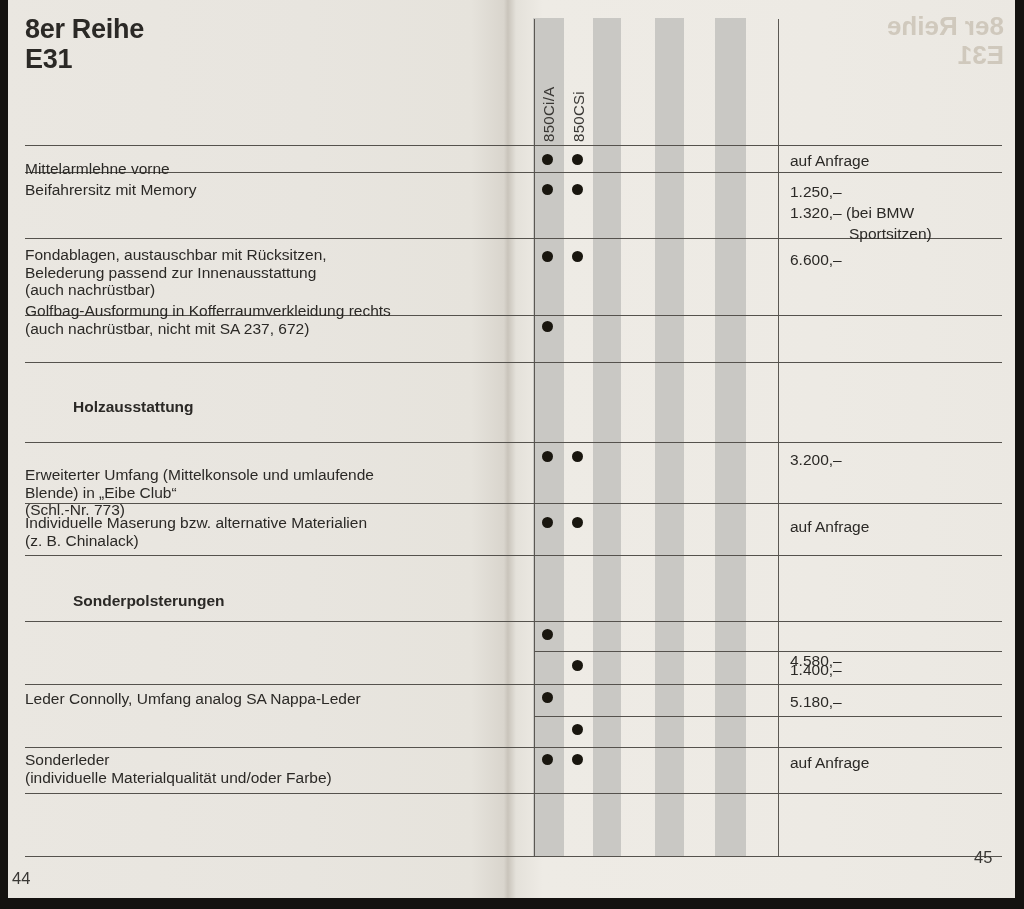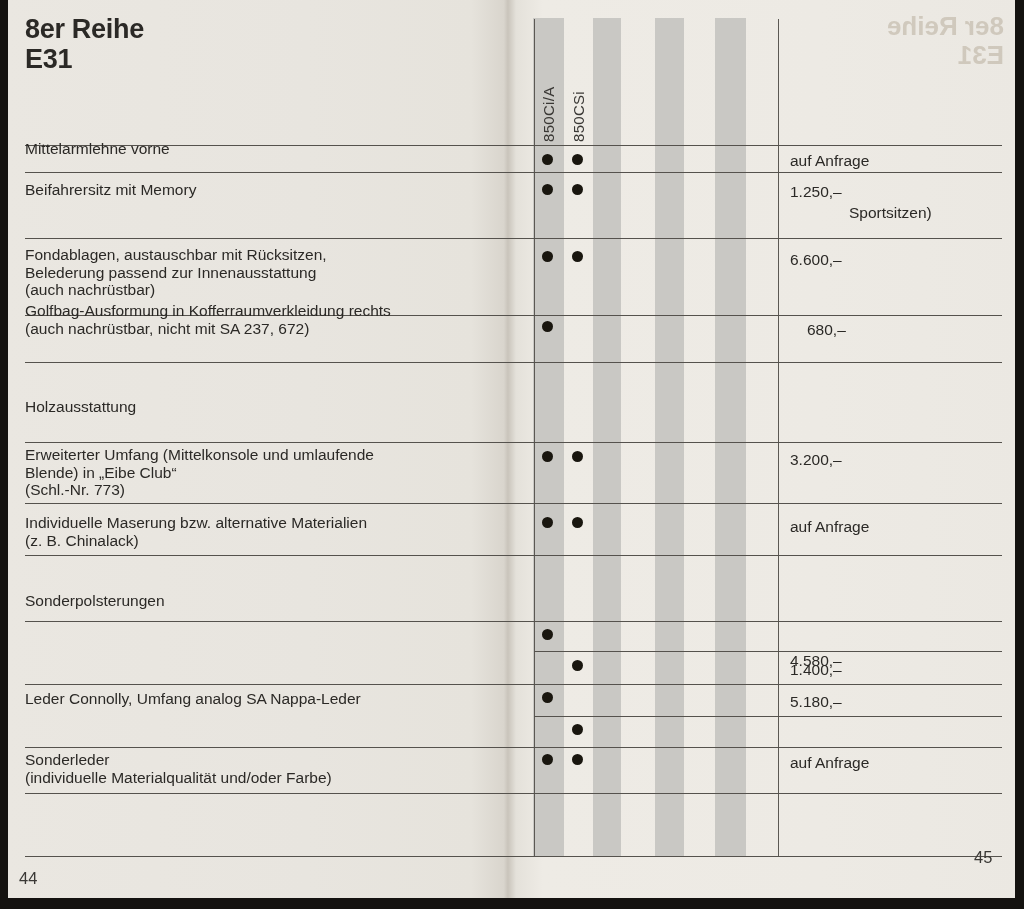--- a/index.html
+++ b/index.html
@@ -68,40 +68,40 @@
   .price-header{
     position:absolute;left:790px;top:38px;
     font-size:15.5px;line-height:21px;
   }
 
   .row-label{
     position:absolute;left:25px;width:480px;
     font-size:15.5px;line-height:17.5px;
   }
   .section-block{position:absolute;left:25px;width:480px;font-size:15.5px;line-height:18px;}
-  .section-title{font-weight:normal;}
+  .section-title{font-weight:bold;margin-left:48px;}
   .section-note{}
 
   .dot-row{position:absolute;left:534px;width:120px;height:12px;}
   .dot{
     position:absolute;top:0;width:11px;height:11px;border-radius:50%;
     background:#19160f;
   }
   .dot-c0{left:8px;}
   .dot-c1{left:38px;}
 
   .price{
     position:absolute;left:790px;width:220px;
     font-size:15.5px;line-height:21px;
   }
   .price .indent-small{margin-left:17px;}
   .price .indent-big{margin-left:59px;}
 
   .page-number{position:absolute;font-size:16.5px;color:#3a3835;}
-  .page-number.left{left:19px;top:869px;}
+  .page-number.left{left:12px;top:869px;}
   .page-number.right{left:974px;top:848px;}
 </style>
 </head>
 <body>
 
 <div class="screen">
   <div class="paper">
 
     <div class="ghost-title pre">8er Reihe
 E31</div>
@@ -138,28 +138,28 @@
     <div class="col-head c1">850CSi</div>
 
 
     <div class="section-block" style="top:398px">
       <div class="section-title">Holzausstattung</div>
     </div>
     <div class="section-block" style="top:592px">
       <div class="section-title">Sonderpolsterungen</div>
     </div>
 
-    <div class="row-label pre" style="top:140px">Mittelarmlehne vorne</div>
+    <div class="row-label pre" style="top:160px">Mittelarmlehne vorne</div>
     <div class="row-label pre" style="top:181px">Beifahrersitz mit Memory</div>
     <div class="row-label pre" style="top:246px">Fondablagen, austauschbar mit Rücksitzen,
 Belederung passend zur Innenausstattung
 (auch nachrüstbar)</div>
     <div class="row-label pre" style="top:302px">Golfbag-Ausformung in Kofferraumverkleidung rechts
 (auch nachrüstbar, nicht mit SA 237, 672)</div>
-    <div class="row-label pre" style="top:446px">Erweiterter Umfang (Mittelkonsole und umlaufende
+    <div class="row-label pre" style="top:466px">Erweiterter Umfang (Mittelkonsole und umlaufende
 Blende) in „Eibe Club“
 (Schl.-Nr. 773)</div>
     <div class="row-label pre" style="top:514px">Individuelle Maserung bzw. alternative Materialien
 (z. B. Chinalack)</div>
     <div class="row-label pre" style="top:690px">Leder Connolly, Umfang analog SA Nappa-Leder</div>
     <div class="row-label pre" style="top:751px">Sonderleder
 (individuelle Materialqualität und/oder Farbe)</div>
 
     <div class="dot-row" style="top:154px">
         <span class="dot dot-c0"></span>
@@ -199,27 +199,25 @@
     <div class="dot-row" style="top:754px">
         <span class="dot dot-c0"></span>
         <span class="dot dot-c1"></span>
       </div>
 
     <div class="price" style="top:150px">
       <div>auf Anfrage</div>
     </div>
     <div class="price" style="top:181px">
       <div>1.250,–</div>
+      <div>1.320,– (bei BMW</div>
       <div class="indent-big">Sportsitzen)</div>
     </div>
     <div class="price" style="top:249px">
       <div>6.600,–</div>
-    </div>
-    <div class="price" style="top:319px">
-      <div class="indent-small">680,–</div>
     </div>
     <div class="price" style="top:449px">
       <div>3.200,–</div>
     </div>
     <div class="price" style="top:516px">
       <div>auf Anfrage</div>
     </div>
     <div class="price" style="top:650px">
       <div>4.580,–</div>
     </div>

